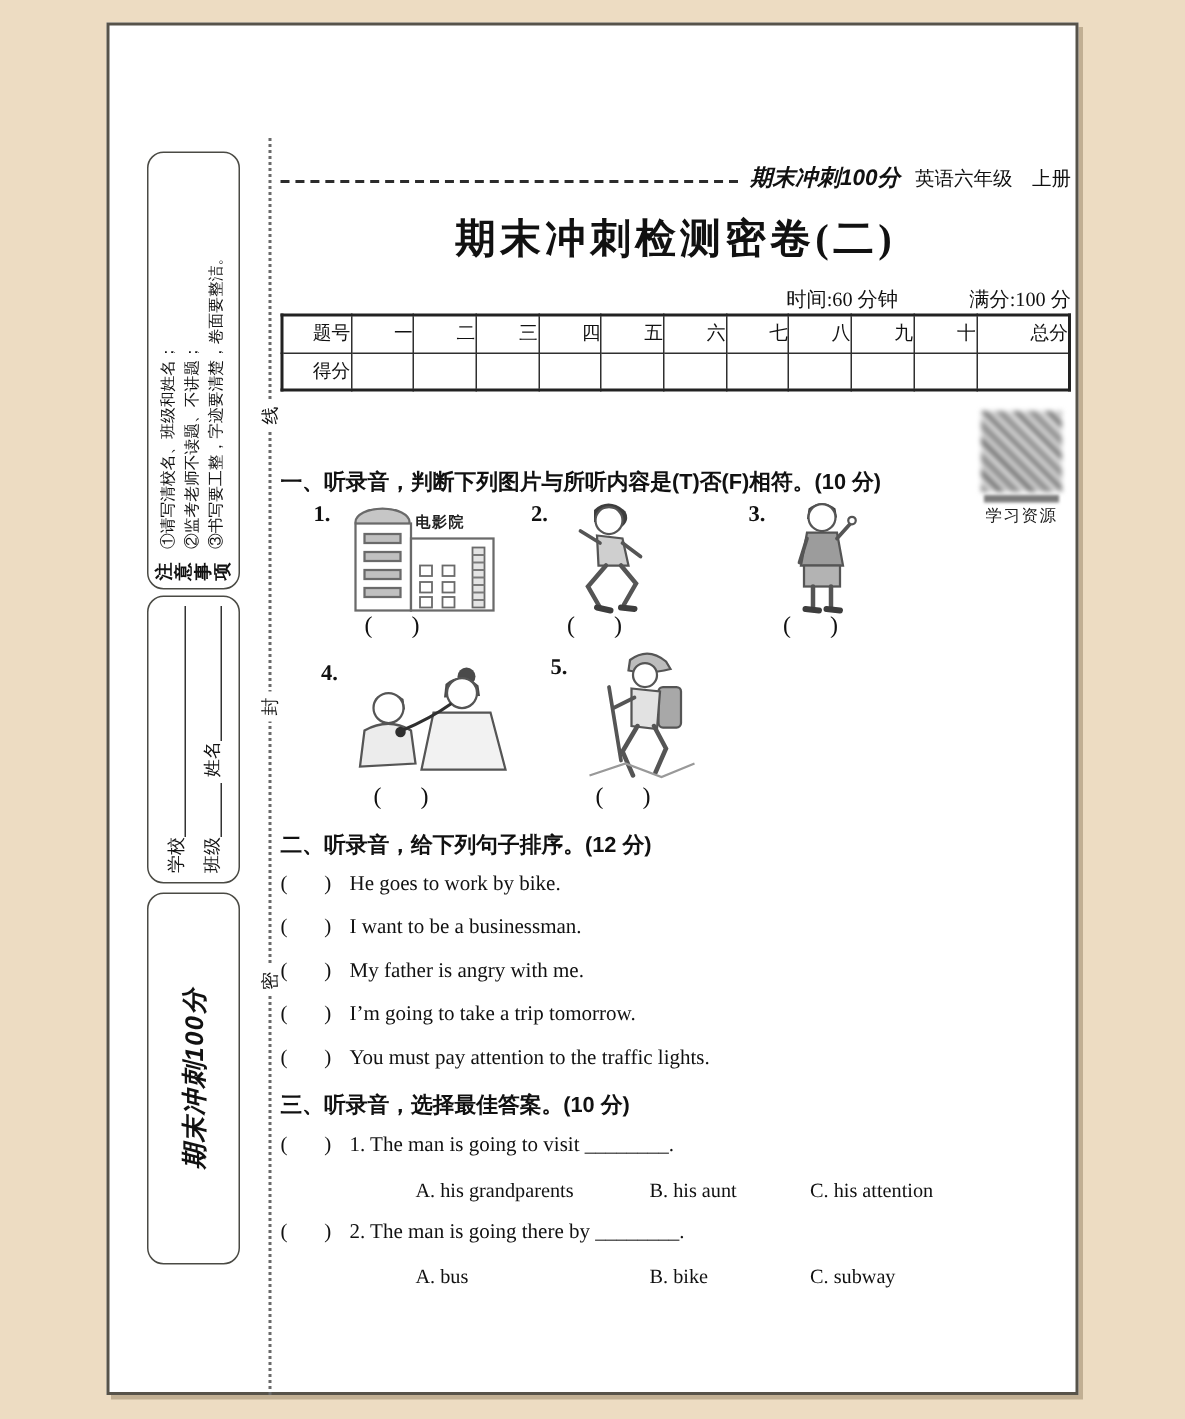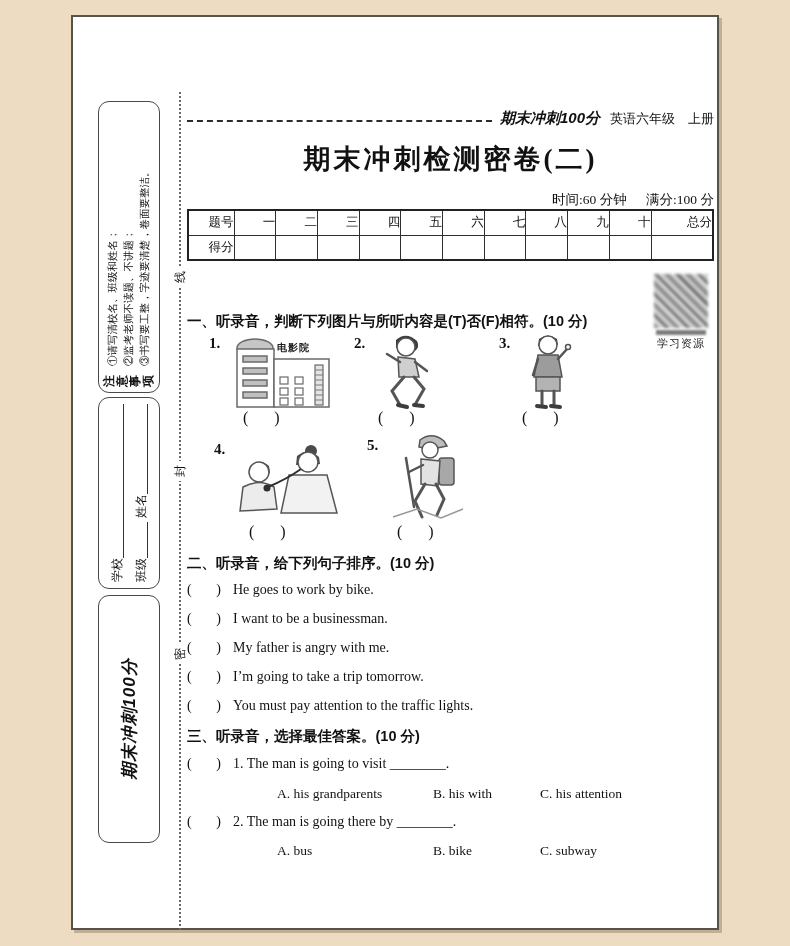--- a/index.html
+++ b/index.html
@@ -37,21 +37,21 @@
   
   .hdr-row { position:absolute; left:114px; top:92px; width:527px; display:flex; align-items:flex-end; }
   .hdr-dash { flex:1; border-top:2px dashed #2c2c2c; margin-bottom:6px; }
   .hdr-brand { font-family:"Liberation Sans", sans-serif; font-weight:800; font-style:italic; font-size:15px; margin-left:8px; white-space:nowrap; }
   .hdr-edition { font-size:13px; margin-left:10px; white-space:nowrap; }
 
   .paper-title { position:absolute; left:114px; top:124px; width:527px; text-align:center;
                  font-size:27px; font-weight:bold; letter-spacing:3px; }
 
   .meta-row { position:absolute; left:114px; top:174px; width:527px; text-align:right; font-size:13.5px; }
-  .meta-row .m2 { margin-left:16px; }
+  .meta-row .m2 { margin-left:44px; }
 
   
   table.score { position:absolute; left:114px; top:192px; width:527px; border-collapse:collapse; table-layout:fixed; }
   table.score td { border:1px solid #2f2f2f; height:25px; text-align:right; font-size:12.5px; padding:0; }
   table.score { border:2px solid #222; }
 
   
   .listening-title { position:absolute; left:114px; top:250px; width:527px; text-align:center;
                      font-weight:bold; font-size:18px; letter-spacing:2px; font-family:"Liberation Sans", sans-serif; }
 
@@ -263,21 +263,21 @@
       <rect x="52" y="27" width="15" height="27" rx="3" fill="#a8a8a8" stroke="#555" stroke-width="1.5"></rect>
       <path d="M34 28l19 2-2 25-17-2z" fill="#e2e2e2" stroke="#555" stroke-width="1.5"></path>
       <path d="M19 27l8 49" stroke="#555" stroke-width="2.5" stroke-linecap="round"></path>
       <path d="M36 34l-14 7" stroke="#555" stroke-width="2.5" fill="none" stroke-linecap="round"></path>
       <path d="M38 53L28 70l7 16M49 53l8 15-7 16" stroke="#555" stroke-width="3" fill="none" stroke-linecap="round"></path>
       <path d="M6 86l24-8 24 9 22-9" stroke="#999" stroke-width="1.5" fill="none"></path>
     </svg>
   </div>
   <span class="pic-bracket" style="left:324px; top:506px">(&nbsp;&nbsp;&nbsp;&nbsp;&nbsp;)</span>
 
-  <div class="sec-head" style="top:537px">二、听录音，给下列句子排序。(10 分)</div>
+  <div class="sec-head" style="top:537px">二、听录音，给下列句子排序。(12 分)</div>
   <div class="s-item" style="top:565px">
     <span class="br">(&nbsp;&nbsp;&nbsp;&nbsp;&nbsp;&nbsp;&nbsp;)</span><span>He goes to work by bike.</span>
   </div>
   <div class="s-item" style="top:594px">
     <span class="br">(&nbsp;&nbsp;&nbsp;&nbsp;&nbsp;&nbsp;&nbsp;)</span><span>I want to be a businessman.</span>
   </div>
   <div class="s-item" style="top:623px">
     <span class="br">(&nbsp;&nbsp;&nbsp;&nbsp;&nbsp;&nbsp;&nbsp;)</span><span>My father is angry with me.</span>
   </div>
   <div class="s-item" style="top:652px">
@@ -286,21 +286,21 @@
   <div class="s-item" style="top:681px">
     <span class="br">(&nbsp;&nbsp;&nbsp;&nbsp;&nbsp;&nbsp;&nbsp;)</span><span>You must pay attention to the traffic lights.</span>
   </div>
 
   <div class="sec-head" style="top:710px">三、听录音，选择最佳答案。(10 分)</div>
   <div class="s-item" style="top:739px">
     <span class="br">(&nbsp;&nbsp;&nbsp;&nbsp;&nbsp;&nbsp;&nbsp;)</span><span>1. The man is going to visit ________.</span>
   </div>
   <div class="opt-row" style="top:769px">
     <span class="opt" style="left:90px">A. his grandparents</span>
-    <span class="opt" style="left:246px">B. his with</span>
+    <span class="opt" style="left:246px">B. his aunt</span>
     <span class="opt" style="left:353px">C. his attention</span>
   </div>
   <div class="s-item" style="top:797px">
     <span class="br">(&nbsp;&nbsp;&nbsp;&nbsp;&nbsp;&nbsp;&nbsp;)</span><span>2. The man is going there by ________.</span>
   </div>
   <div class="opt-row" style="top:826px">
     <span class="opt" style="left:90px">A. bus</span>
     <span class="opt" style="left:246px">B. bike</span>
     <span class="opt" style="left:353px">C. subway</span>
   </div>

